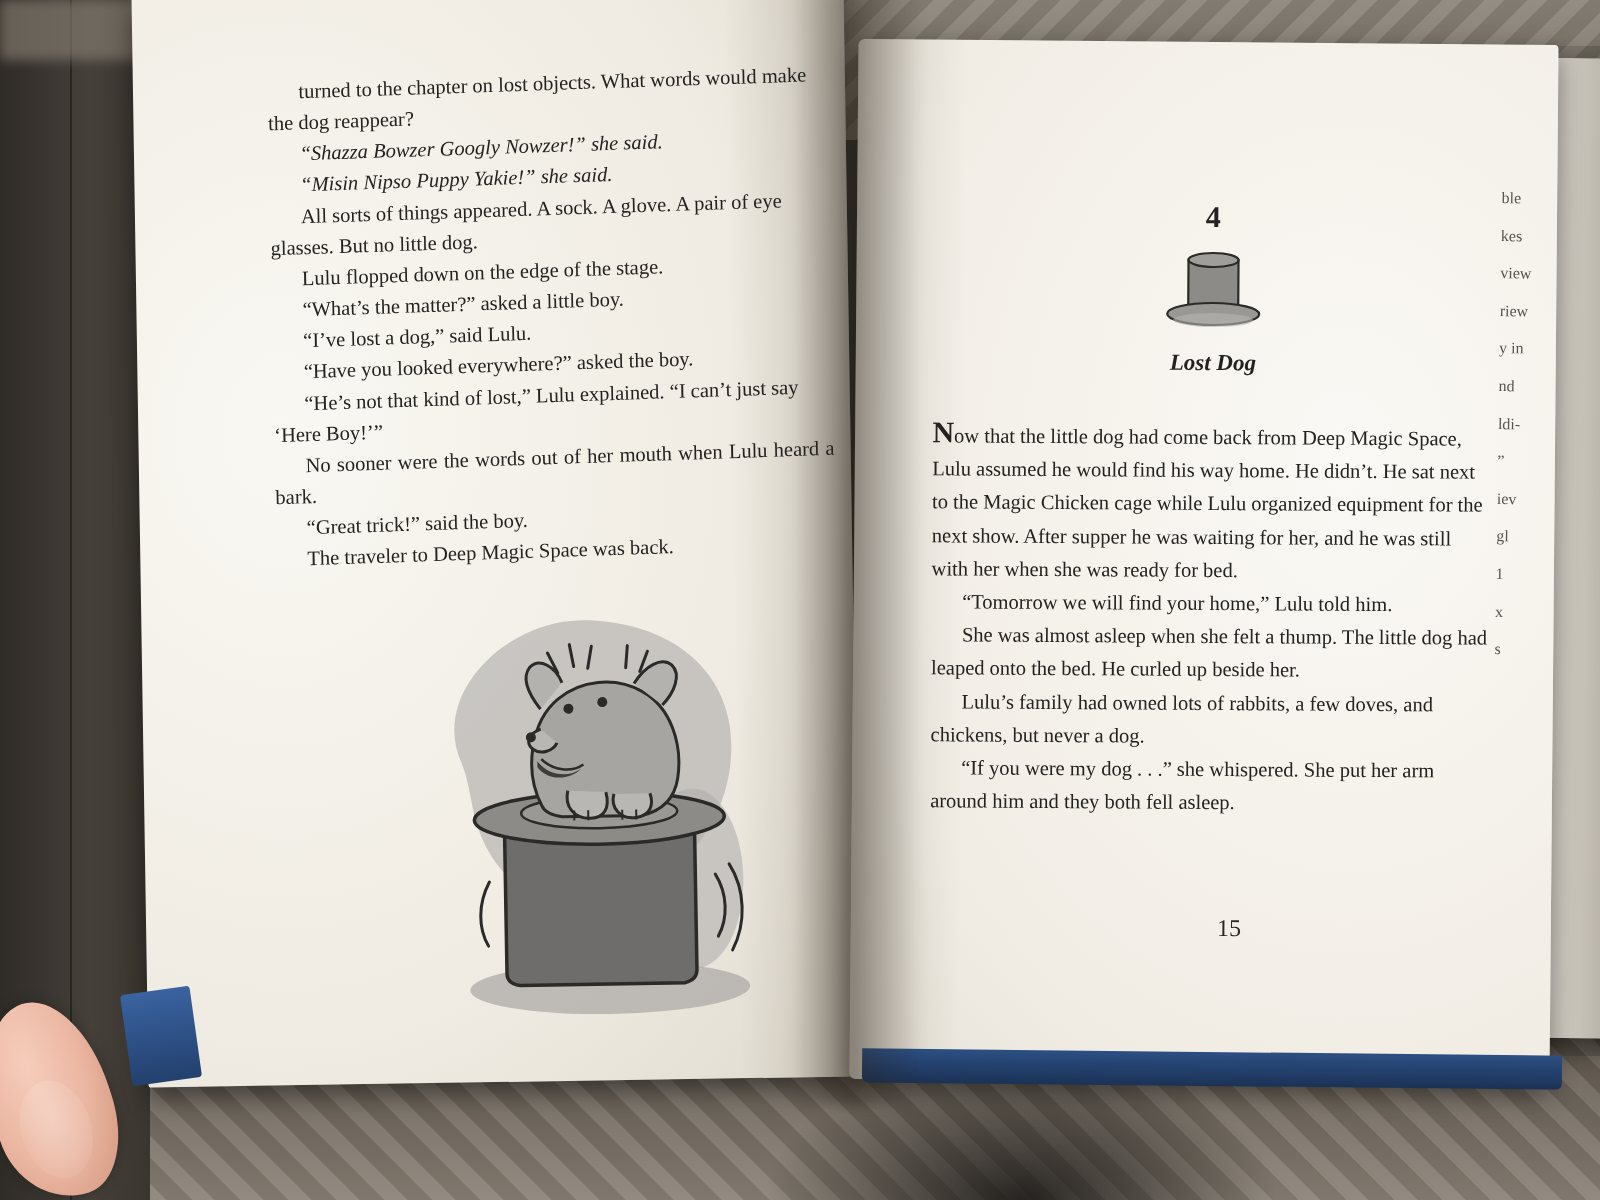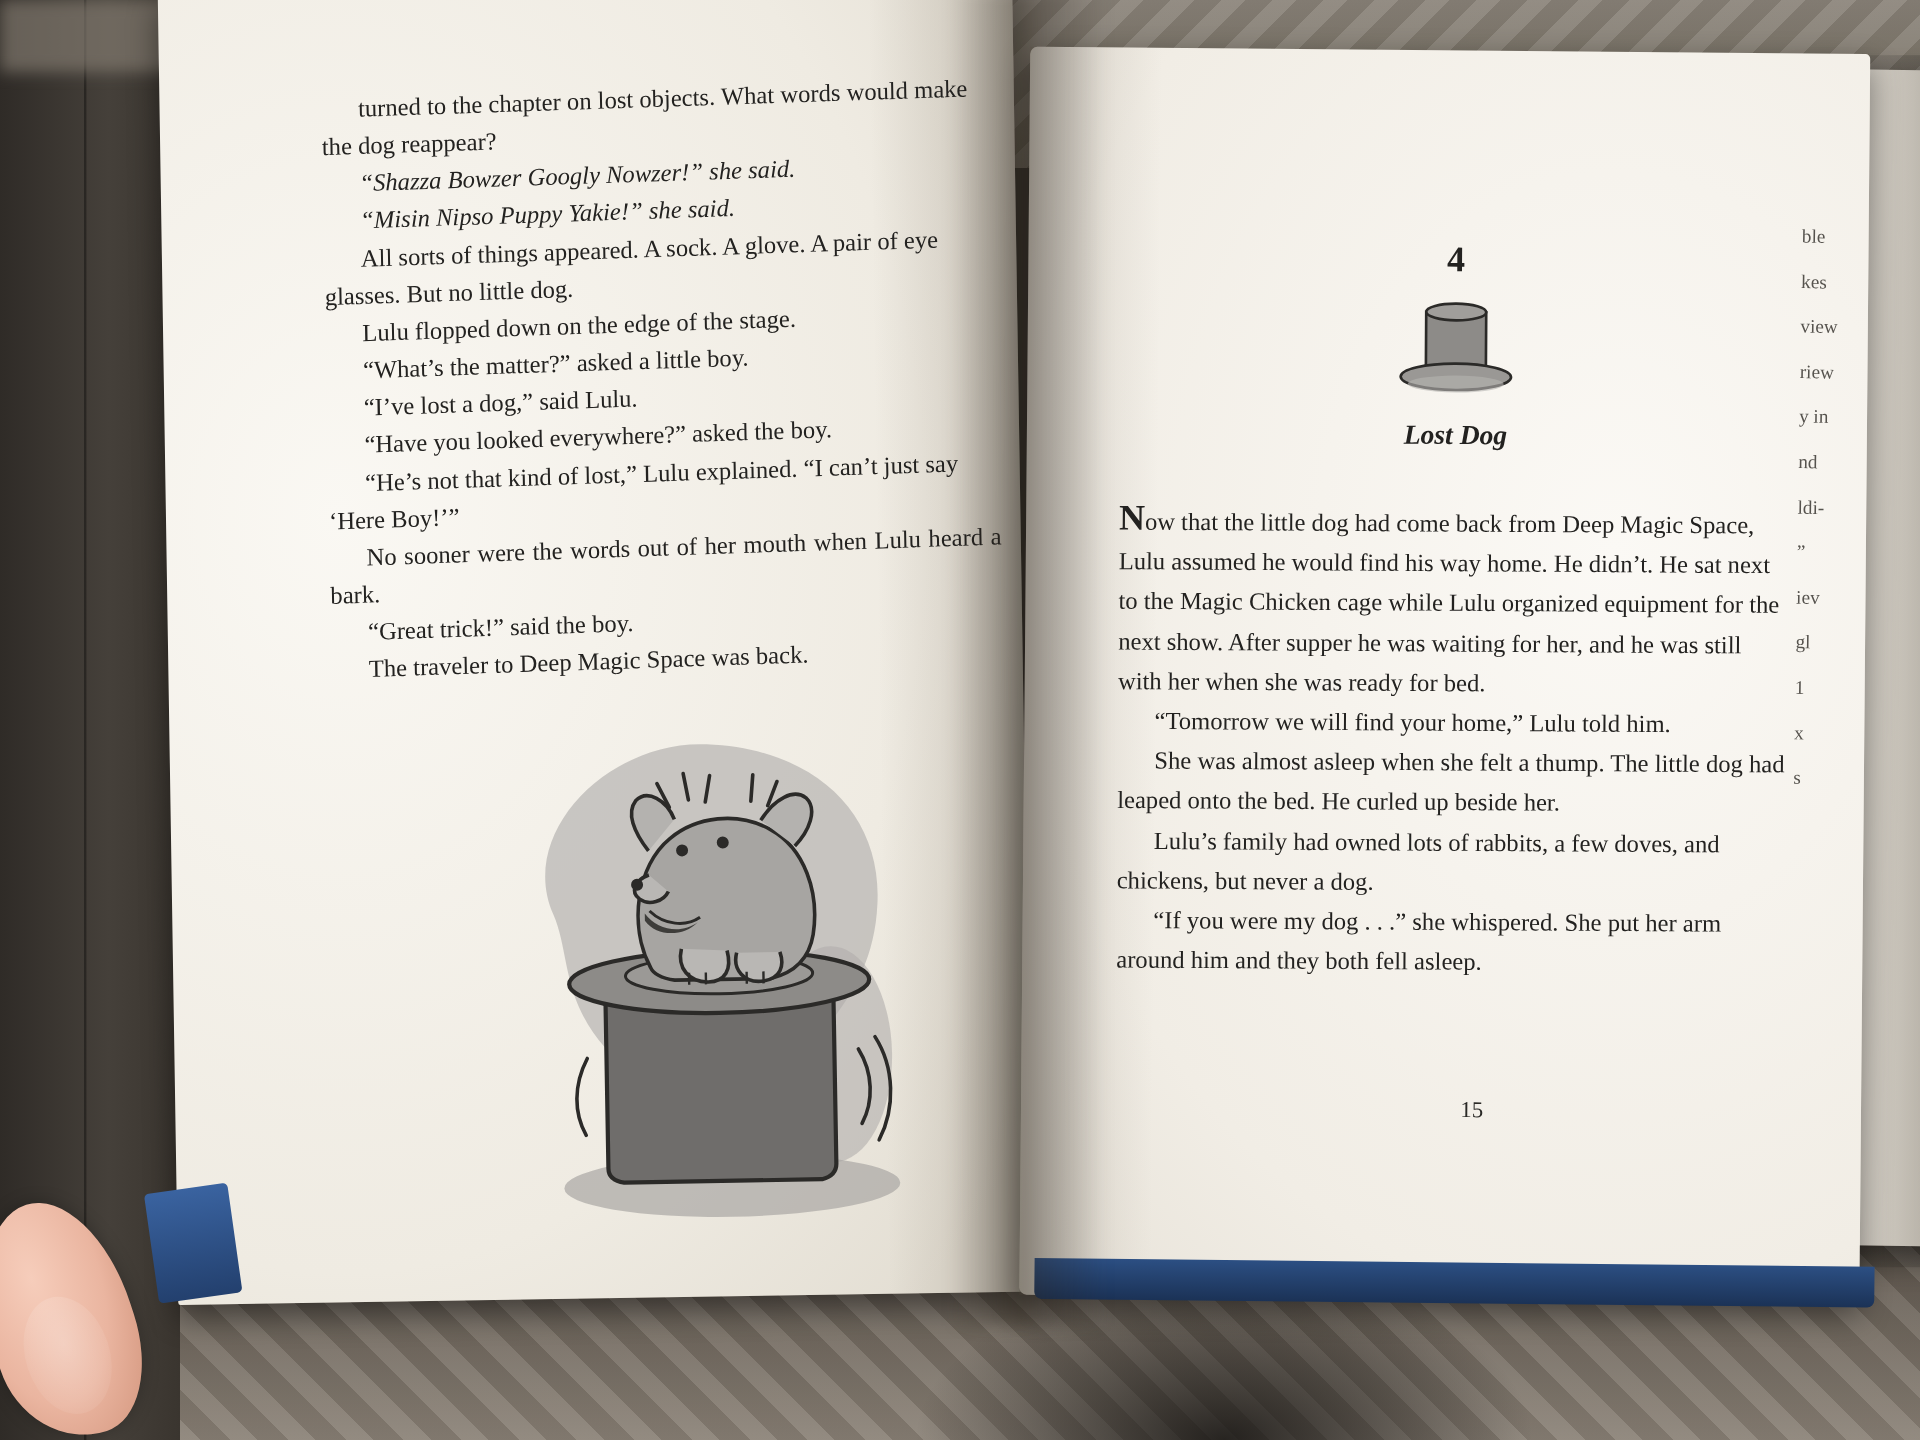--- a/index.html
+++ b/index.html
@@ -178,21 +178,21 @@
   .body-right p.first { text-indent: 0; }
   .dropcap {
     font-size: 30px;
     font-weight: 700;
     line-height: 0.9;
   }
   .folio {
     position: absolute;
     left: 1125px;
     top: 925px;
-    font-size: 19px;
+    font-size: 24px;
     color: #2a2926;
     transform: rotate(0.4deg);
   }
 
   
   .next-frag {
     position: absolute;
     left: 1406px;
     top: 190px;
     width: 120px;

